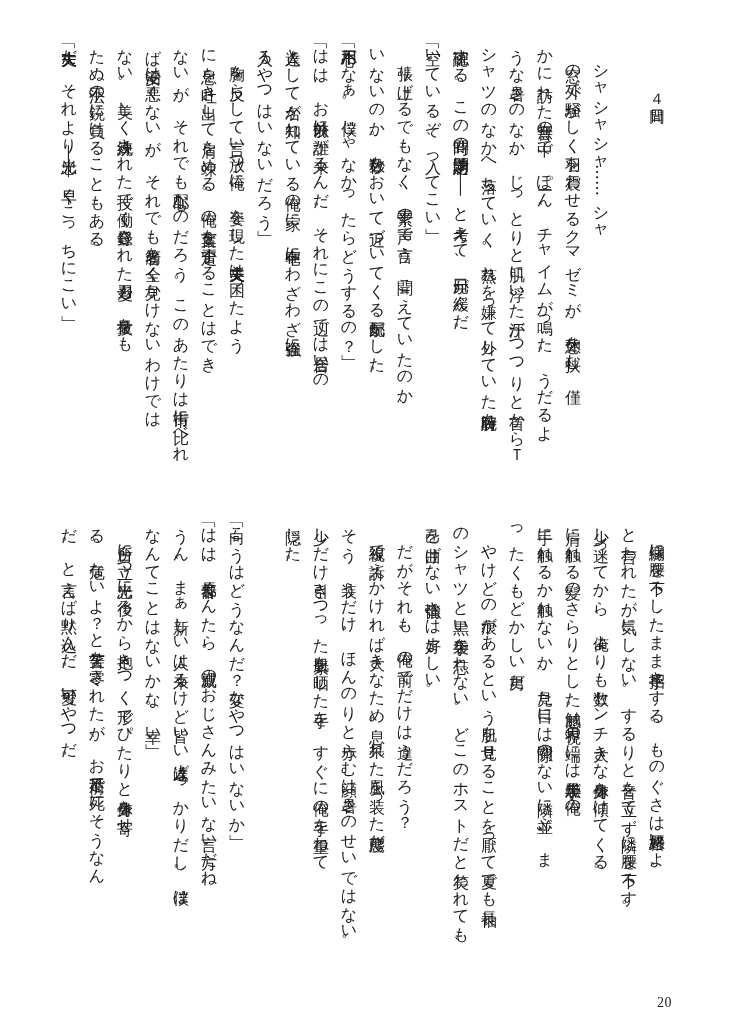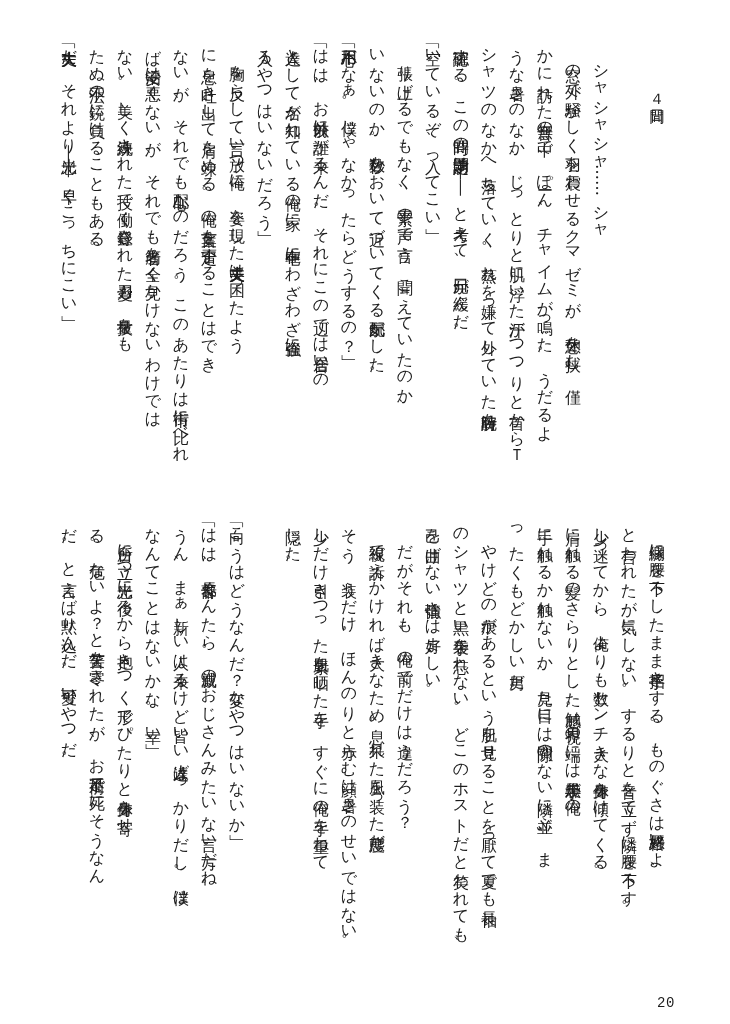--- a/index.html
+++ b/index.html
@@ -38,21 +38,21 @@
       box-sizing: border-box;
     }
     .title-col {
       padding-top: 45px;
       font-size: 15px;
     }
     .page-number {
       position: absolute;
       left: 657px;
       top: 995px;
-      font-family: Liberation Mono, monospace;
+      font-family: Liberation Serif, serif;
       font-size: 14px;
       letter-spacing: 0.5px;
       color: #1c1c1c;
     }
   </style>
 </head>
 <body>
 
 <div id="top-block" class="block">
   <div class="col title-col">４日間</div>

